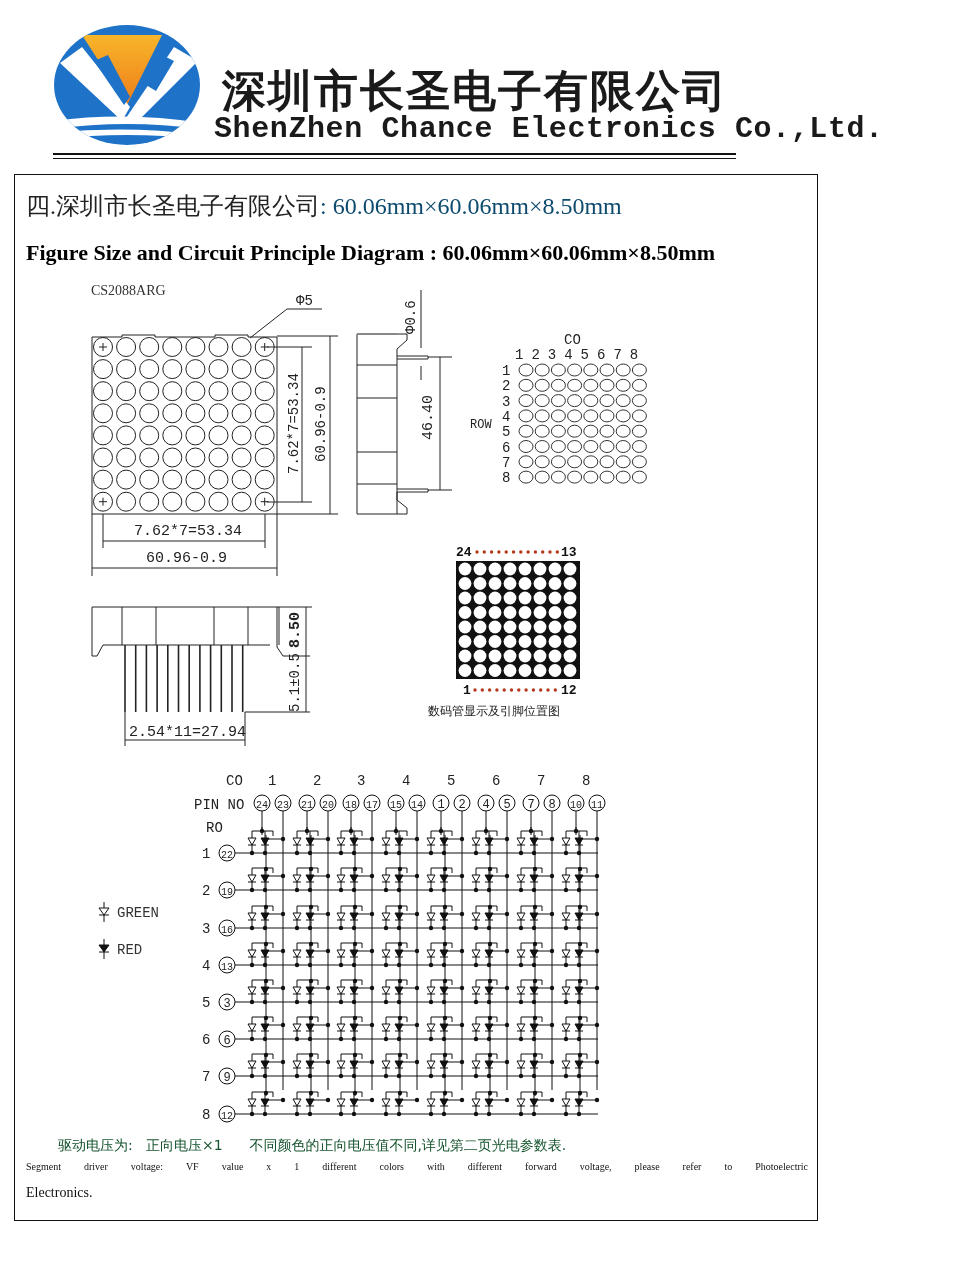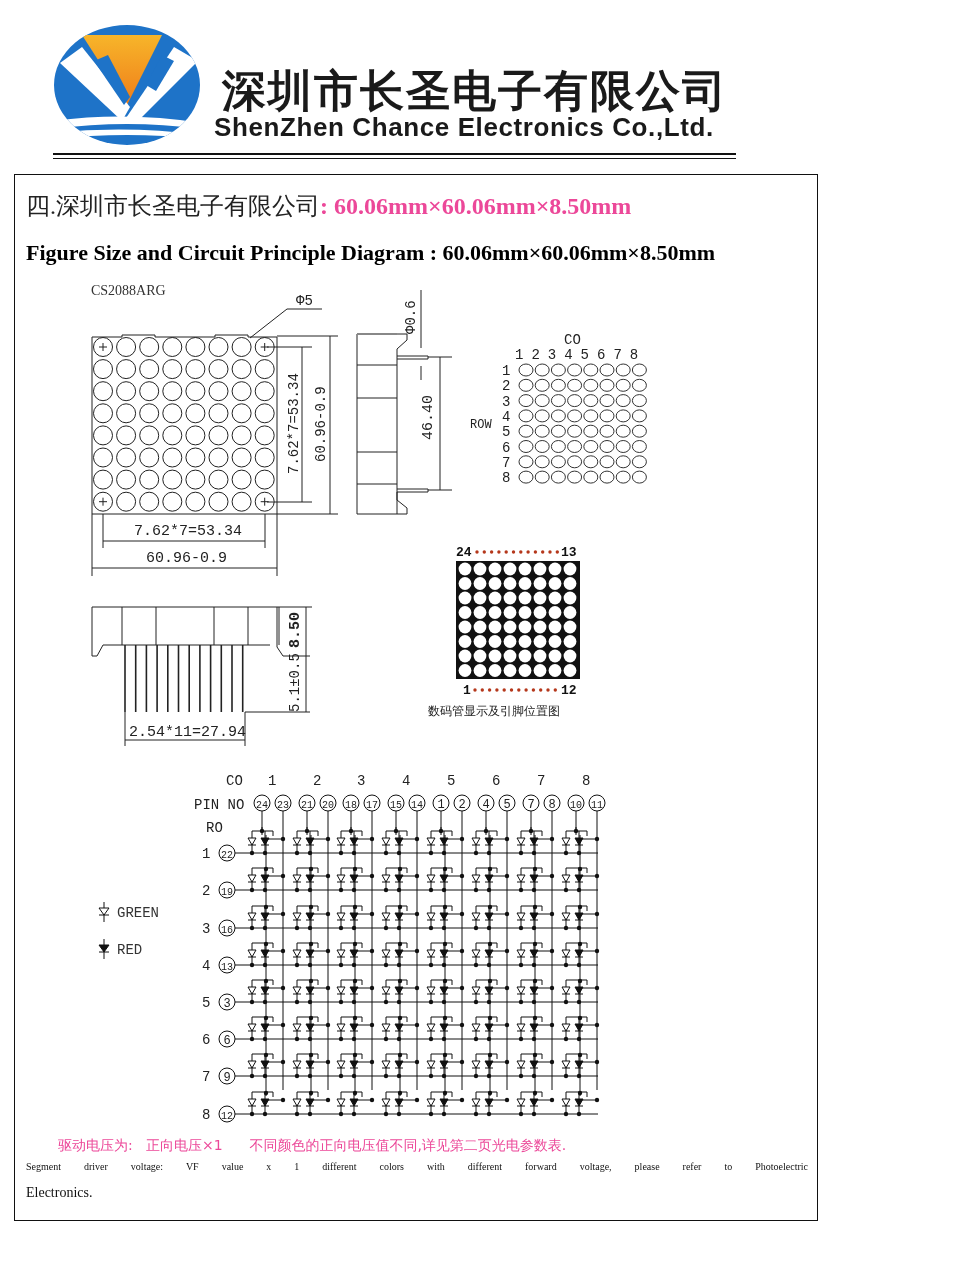--- a/index.html
+++ b/index.html
@@ -1,30 +1,30 @@
 <!DOCTYPE html>
 <html><head>
 <meta charset="utf-8">
 <style>
   html, body { margin:0; padding:0; background:#ffffff; }
   body { width:960px; height:1264px; position:relative; overflow:hidden; font-family:"Liberation Serif", serif; color:#111; }
   .abs { position:absolute; }
   #header { left:52px; top:25px; width:684px; height:130px; }
   #logo { left:52px; top:25px; width:150px; height:125px; }
   .cn-name { left:222px; top:62px; font-family:"DejaVu Sans", sans-serif; font-weight:bold; font-size:44px; letter-spacing:2px; color:#1a1a1a; }
-  .en-name { left:214px; top:112px; font-family:Liberation Sans, sans-serif; font-weight:bold; font-size:26px; letter-spacing:0.6px; color:#1a1a1a; }
+  .en-name { left:214px; top:112px; font-family:Liberation Mono, monospace; font-weight:bold; font-size:30px; letter-spacing:0.6px; color:#1a1a1a; }
   .rule1 { left:53px; top:153px; width:683px; height:2px; background:#111; }
   .rule2 { left:53px; top:158px; width:683px; height:1px; background:#111; }
   #frame { left:14px; top:174px; width:804px; height:1047px; border:1.5px solid #111; box-sizing:border-box; }
   .title-cn { left:26px; top:190px; font-size:24px; color:#222; }
-  .title-cn b { font-weight:bold; color:#ec4899;text-align:center; }
+  .title-cn b { font-weight:normal; color:#0c4a6e;text-align:center; }
   .title-en { left:26px; top:240px; font-size:22px; font-weight:bold; color:#000; }
   .model { left:91px; top:283px; font-size:14px; color:#333; }
   .caption { left:428px; top:703px; font-size:12px; color:#222; font-family:"DejaVu Sans", sans-serif; }
-  .note-cn { left:58px; top:1137px; font-size:14px; color:#ec4899; font-family:"DejaVu Sans", sans-serif; }
+  .note-cn { left:58px; top:1137px; font-size:14px; color:#14532d; font-family:"DejaVu Sans", sans-serif; }
   .note-en { left:26px; top:1161px; width:782px; font-size:10px; color:#111; text-align:justify; text-align-last:justify; }
   .note-en2 { left:26px; top:1185px; font-size:14px; color:#111; }
   svg text { font-family:"Liberation Mono", monospace; }
 </style>
 </head>
 <body>
 
 <div id="header" class="abs"></div>
 <svg id="logo" class="abs" viewBox="0 0 150 125">
   <defs>

